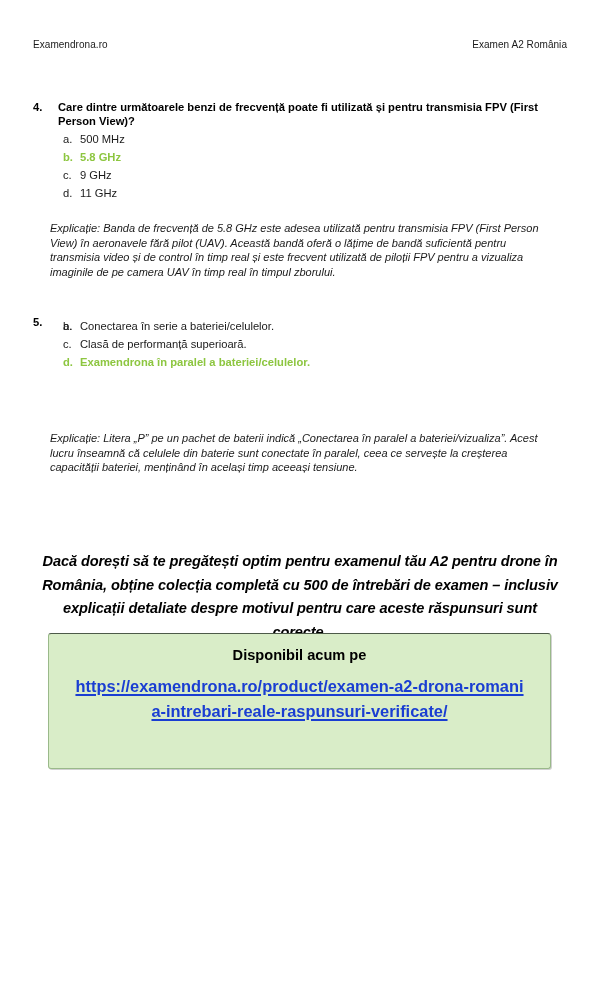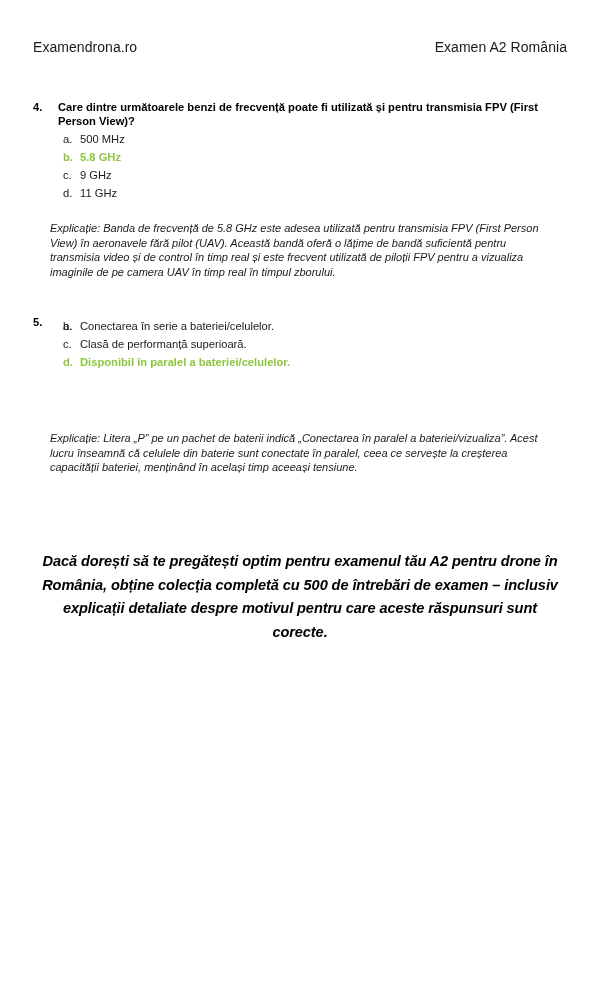--- a/index.html
+++ b/index.html
@@ -26,21 +26,21 @@
 
   
   .doc-header {
     position: absolute;
     left: 33px;
     top: 39px;
     width: 534px;
     display: flex;
     justify-content: space-between;
     align-items: baseline;
-    font-size: 14px;
+    font-size: 10px;
     color: #1a1a1a;
     letter-spacing: 0.05px;
   }
   .doc-header .hdr-left { text-align: left; }
   .doc-header .hdr-right { text-align: right; }
 
   
   .q-block { position: absolute; left: 0; width: 600px; }
   #question-4 { top: 100px; }
   #question-5 { top: 315px; }
@@ -209,23 +209,27 @@
       <li class="answer">
         <span class="a-letter">b.</span>
         <span>Conectarea în serie a bateriei/celulelor.</span>
       </li>
       <li class="answer">
         <span class="a-letter">c.</span>
         <span>Clasă de performanță superioară.</span>
       </li>
       <li class="answer correct">
         <span class="a-letter">d.</span>
-        <span>Disponibil în paralel a bateriei/celulelor.</span>
+        <span>Examendrona în paralel a bateriei/celulelor.</span>
       </li>
     </ul>
   </div>
 
   <div class="explanation" id="explanation-5">Explicație: Litera „P” pe un pachet de baterii indică „Conectarea în paralel a bateriei/vizualiza”. Acest lucru înseamnă că celulele din baterie sunt conectate în paralel, ceea ce servește la creșterea capacității bateriei, menținând în același timp aceeași tensiune.</div>
 
   <div class="promo">Dacă dorești să te pregătești optim pentru examenul tău A2 pentru drone în România, obține colecția completă cu 500 de întrebări de examen – inclusiv explicații detaliate despre motivul pentru care aceste răspunsuri sunt corecte.</div>
 
+  <div class="cta-box">
+    <div class="cta-title">Disponibil acum pe</div>
+    <a class="cta-link">https://examendrona.ro/product/examen-a2-drona-romania-intrebari-reale-raspunsuri-verificate/</a>
+  </div>
 
 </div>
 
 </body></html>

